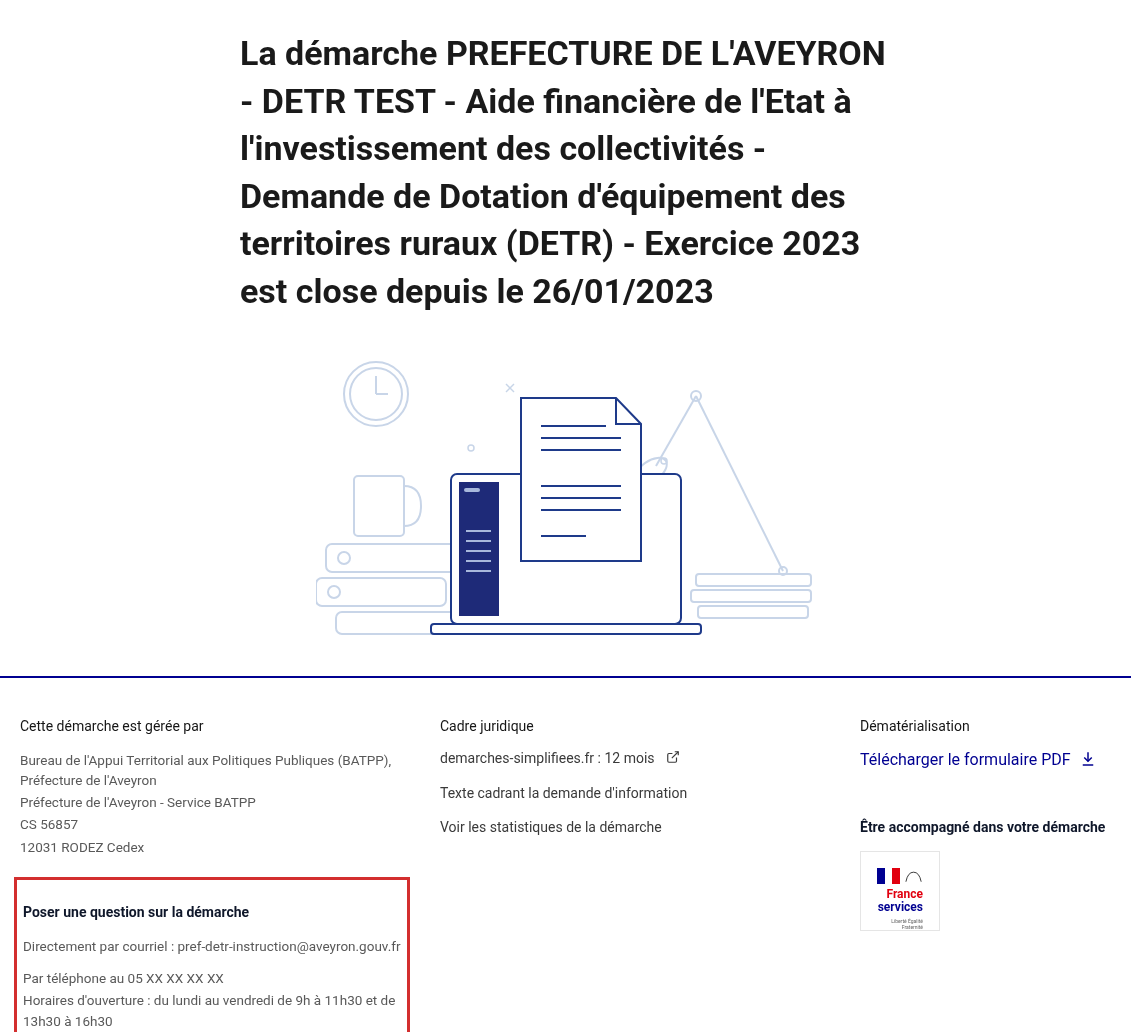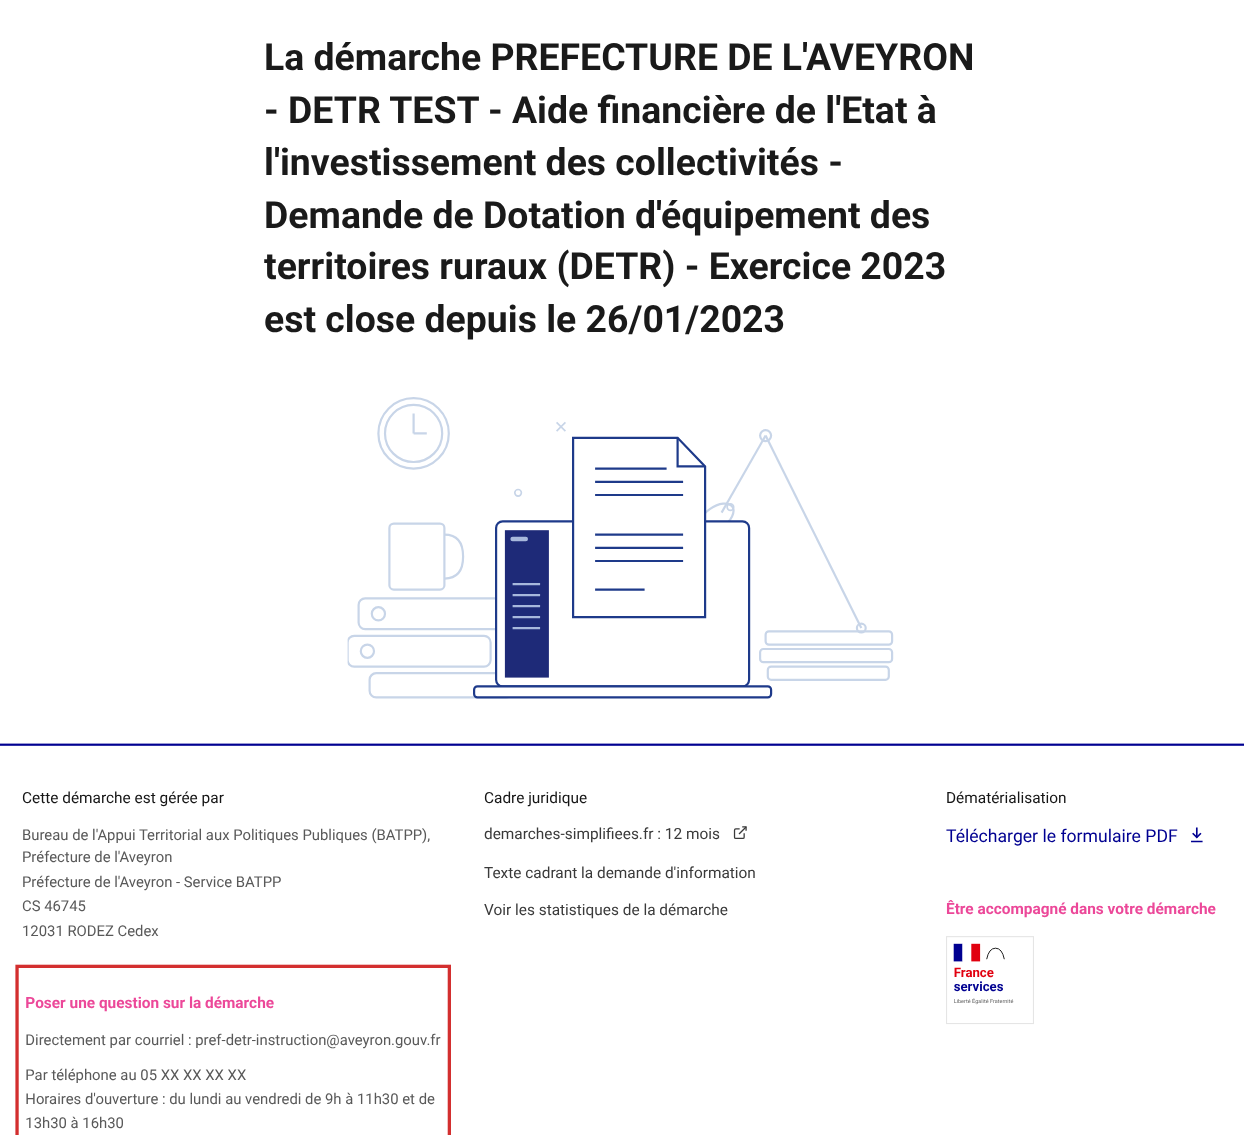--- a/index.html
+++ b/index.html
@@ -42,21 +42,21 @@
     .footer-col-3 { flex: 1; }
     .footer-heading {
       font-size: 14px;
       font-weight: 400;
       color: #161616;
       margin-bottom: 16px;
     }
     .footer-heading-sub {
       font-size: 14px;
       font-weight: 700;
-      color: #ec4899;
+      color: #0f172a;
       margin-top: 28px;
       margin-bottom: 16px;
     }
     .footer-text {
       font-size: 13.5px;
       line-height: 1.5;
       color: #595959;
     }
     .footer-text p { margin-bottom: 2px; }
     .footer-link {
@@ -88,22 +88,23 @@
       margin-top: 20px;
     }
     .highlight-box .footer-heading-sub { margin-top: 0; }
     .fs-logo {
       width: 80px;
       height: 80px;
       background: #fff;
       border: 1px solid #e5e5e5;
       display: flex;
       flex-direction: column;
-      padding: 6px;
+      padding: 16px;
       margin-top: 12px;
+      text-align: right;
     }
     .fs-logo-top {
       display: flex;
       align-items: center;
       gap: 4px;
       margin-bottom: 4px;
     }
     .fs-flag {
       width: 24px;
       height: 16px;
@@ -211,21 +212,21 @@
 </div>
 
 <hr class="divider">
 
 <div class="footer">
   <div class="footer-col-1">
     <h3 class="footer-heading">Cette démarche est gérée par</h3>
     <div class="footer-text">
       <p>Bureau de l'Appui Territorial aux Politiques Publiques (BATPP), Préfecture de l'Aveyron</p>
       <p>Préfecture de l'Aveyron - Service BATPP</p>
-      <p>CS 46745</p>
+      <p>CS 56857</p>
       <p>12031 RODEZ Cedex</p>
     </div>
 
     <div class="highlight-box">
       <h3 class="footer-heading-sub">Poser une question sur la démarche</h3>
       <div class="footer-text">
         <p style="margin-bottom:12px">Directement par courriel : pref-detr-instruction@aveyron.gouv.fr</p>
         <p>Par téléphone au 05 XX XX XX XX</p>
         <p>Horaires d'ouverture : du lundi au vendredi de 9h à 11h30 et de 13h30 à 16h30</p>
       </div>

